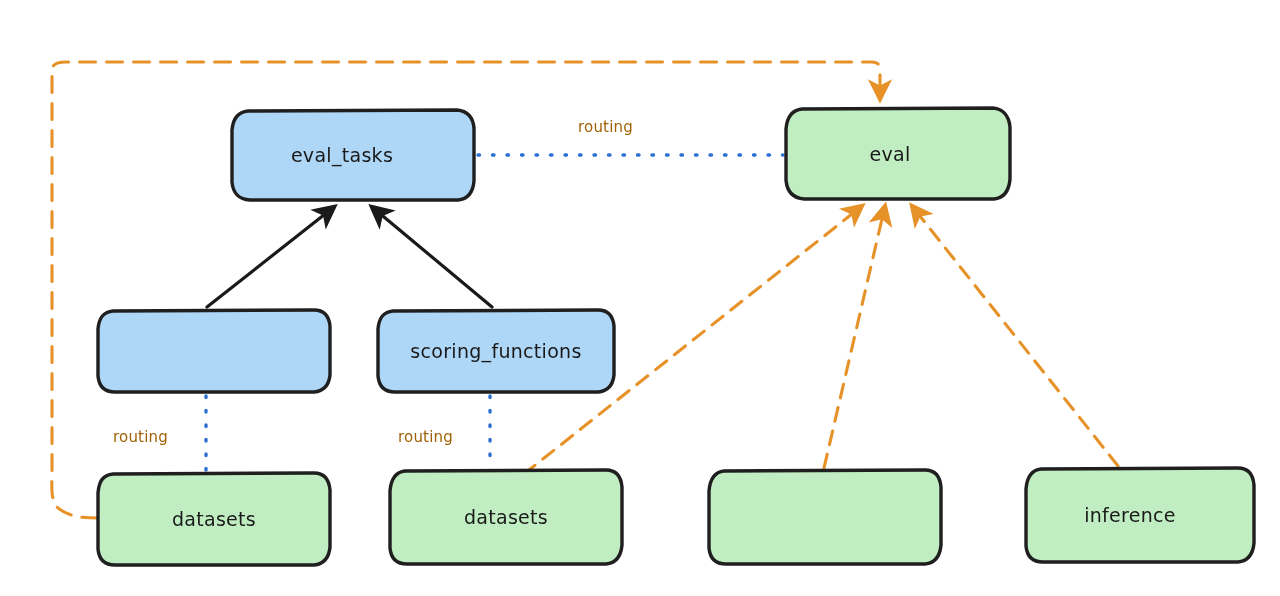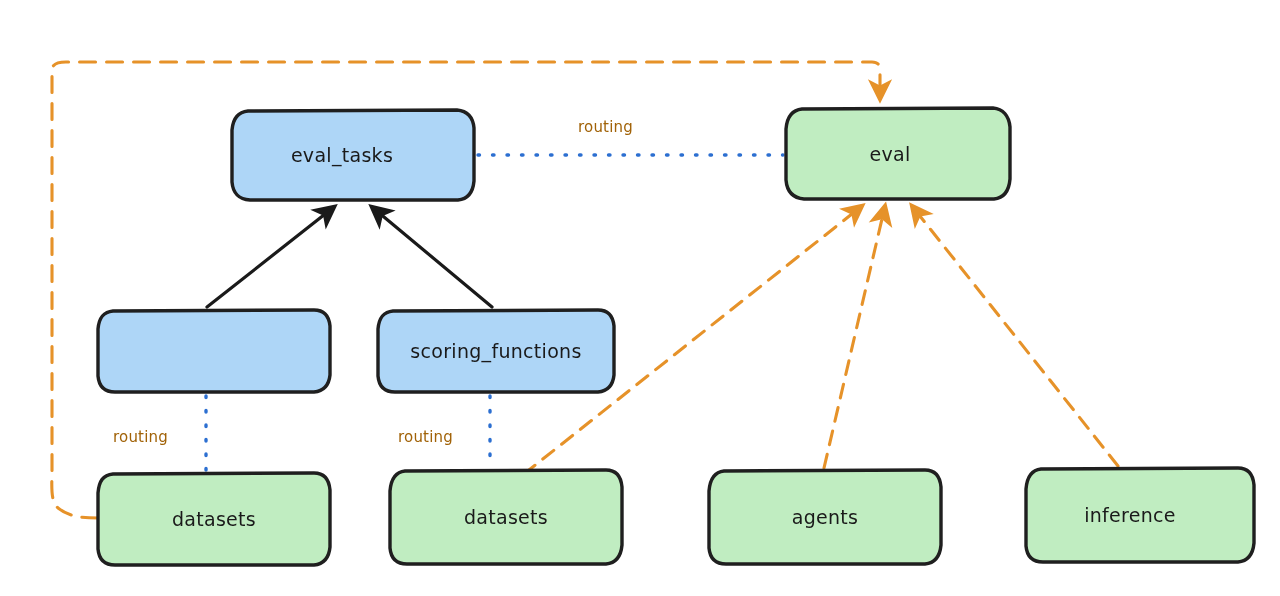--- a/index.html
+++ b/index.html
@@ -145,21 +145,20 @@
 
   <div class="node-label" style="left:786px; top:108px; width:208px; height:92px;">eval</div>
 
 
   <div class="node-label" style="left:378px; top:310px; width:236px; height:82px;">scoring_functions</div>
 
   <div class="node-label" style="left:98px; top:473px; width:232px; height:92px;">datasets</div>
 
   <div class="node-label" style="left:390px; top:470px; width:232px; height:94px;">datasets</div>
 
-  <div class="node-label" style="left:709px; top:470px; width:232px; height:94px;">agents</div>
 
   <div class="node-label" style="left:1026px; top:468px; width:208px; height:94px;">inference</div>
 
   <div class="edge-label" style="left:578px; top:118px;">routing</div>
 
   <div class="edge-label" style="left:113px; top:428px;">routing</div>
 
   <div class="edge-label" style="left:398px; top:428px;">routing</div>
 
 </div>

